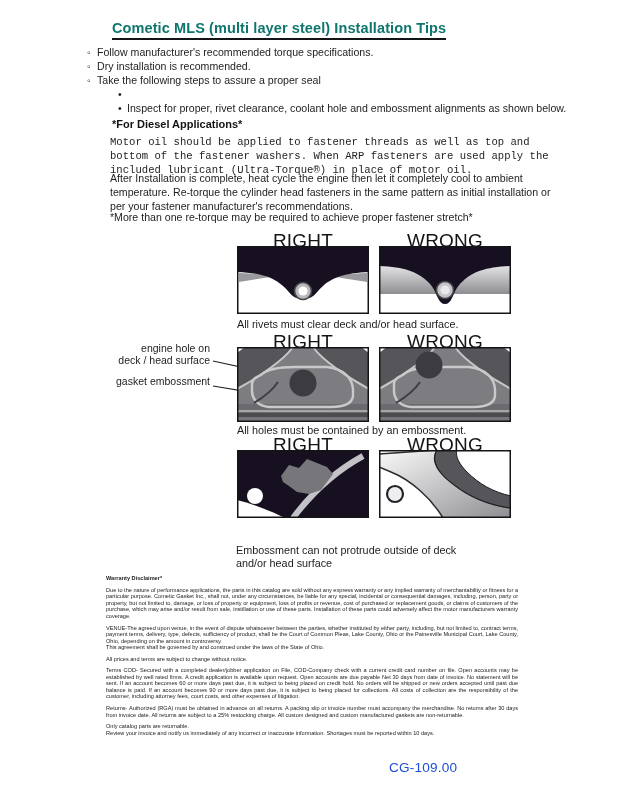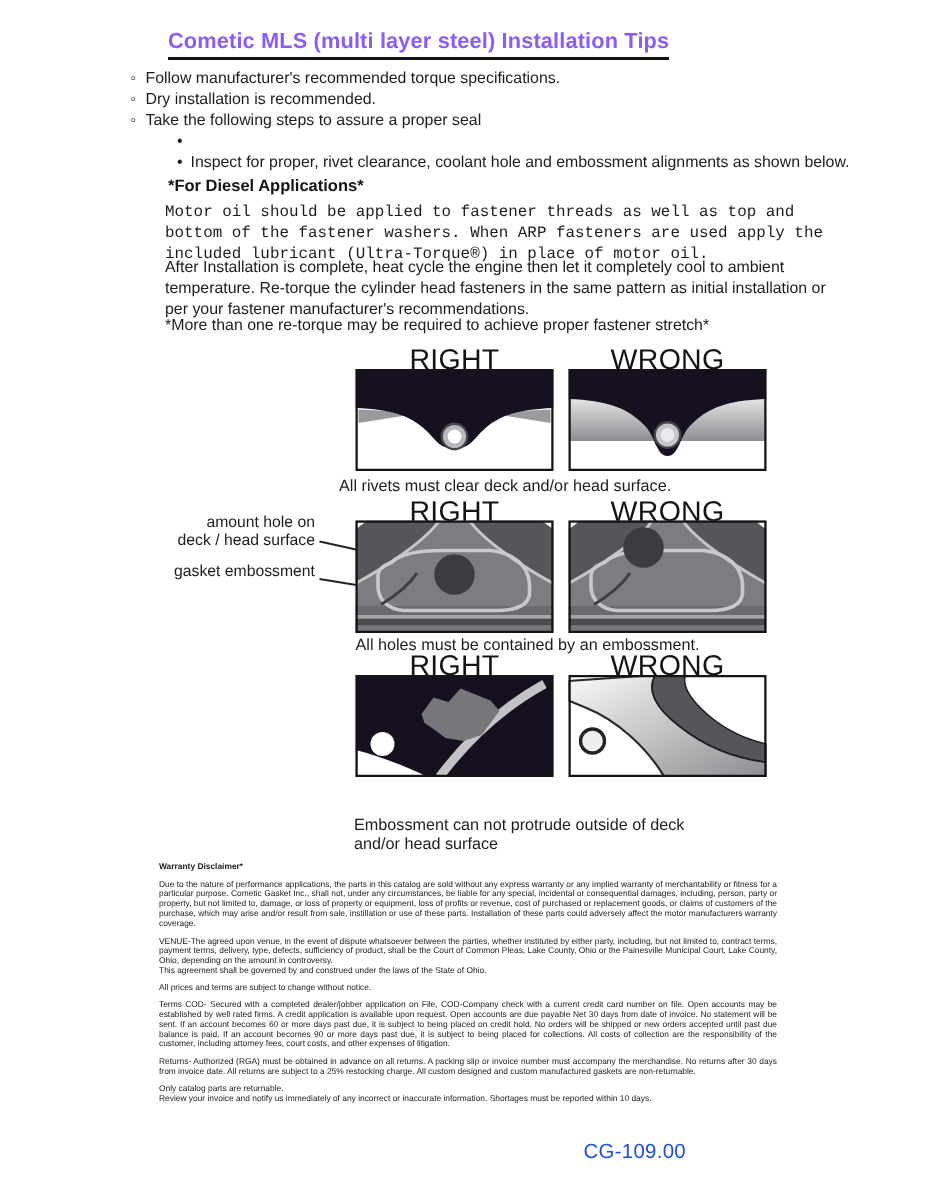--- a/index.html
+++ b/index.html
@@ -1,20 +1,20 @@
 <!DOCTYPE html>
 <html><head>
 <meta charset="utf-8">
 <style>
   html,body{margin:0;padding:0;background:#fff;}
   .page{position:relative;width:618px;height:800px;background:#ffffff;
         font-family:"Liberation Sans",sans-serif;color:#1b1b1d;overflow:hidden;}
 
   .title{position:absolute;left:112px;top:20px;font-size:14.5px;font-weight:bold;
-         color:#8b5cf6;border-bottom:2px solid #141416;padding-bottom:2px;letter-spacing:.1px;}
+         color:#0f766e;border-bottom:2px solid #141416;padding-bottom:2px;letter-spacing:.1px;}
 
   .bullets{position:absolute;left:87px;top:45px;font-size:10.6px;line-height:14px;color:#1d1d1f;}
   .b{display:flex;}
   .b .m{width:10px;flex:0 0 10px;text-align:left;}
   .b.sub{margin-left:31px;}
   .b.sub .m{width:9px;flex:0 0 9px;}
 
   .diesel-head{position:absolute;left:112px;top:118px;font-size:11px;font-weight:bold;color:#131315;}
   .dp{position:absolute;left:110px;width:452px;font-size:10.6px;line-height:13.8px;color:#1d1d1f;}
   .dp1{top:136px;font-family:Liberation Mono, monospace;} .dp2{top:172px;} .dp3{top:211px;}
@@ -23,21 +23,21 @@
   .lx{left:237px;} .rx{left:379px;}
   .row1{top:230px;} .row2{top:331px;} .row3{top:434px;}
 
   .panel{position:absolute;}
   .panel svg{display:block;}
   .p-l1{left:237px;top:246px;} .p-r1{left:379px;top:246px;}
   .p-l2{left:237px;top:347px;} .p-r2{left:379px;top:347px;}
   .p-l3{left:237px;top:450px;} .p-r3{left:379px;top:450px;}
 
   .cap{position:absolute;font-size:10.8px;line-height:12.6px;color:#1d1d1f;}
-  .cap1{left:226px;top:318px;width:270px;}
+  .cap1{left:237px;top:318px;width:270px;}
   .cap2{left:237px;top:424px;width:270px;}
   .cap3{left:236px;top:544px;width:245px;}
 
   .side-label{position:absolute;left:100px;width:110px;text-align:right;
               font-size:10.5px;line-height:11.6px;color:#1d1d1f;}
   .sl1{top:343px;} .sl2{top:376px;}
   .leader{position:absolute;left:210px;top:350px;}
 
   .fineprint{position:absolute;left:106px;top:575px;width:412px;height:178px;}
   .fp-inner{width:824px;transform:scale(.5);transform-origin:0 0;
@@ -115,21 +115,21 @@
       </g>
       <rect x="0" y="0" width="132" height="68" fill="none" stroke="#141416" stroke-width="3"></rect>
     </svg>
   </div>
   <div class="cap cap1">All rivets must clear deck and/or head surface.</div>
 
   <div class="dlabel lx row2">RIGHT</div>
   <div class="dlabel rx row2">WRONG</div>
 
   <div class="side-label sl1">
-    <div>amount hole on</div>
+    <div>engine hole on</div>
     <div>deck / head surface</div>
   </div>
   <div class="side-label sl2">gasket embossment</div>
   <svg class="leader" width="100" height="52" viewBox="0 0 100 52">
     <line x1="3" y1="11" x2="90" y2="30" stroke="#232325" stroke-width="1.2"></line>
     <line x1="3" y1="36" x2="52" y2="44" stroke="#232325" stroke-width="1.2"></line>
   </svg>
 
   <div class="panel p-l2">
     <svg width="132" height="75" viewBox="0 0 132 75">

